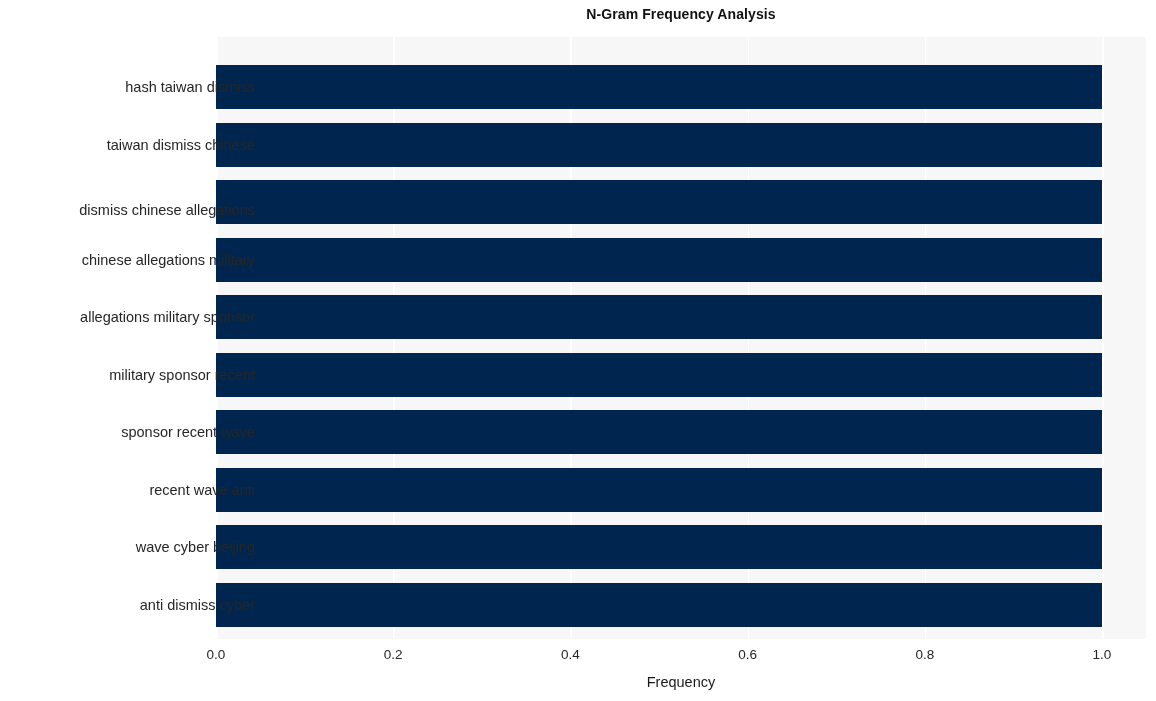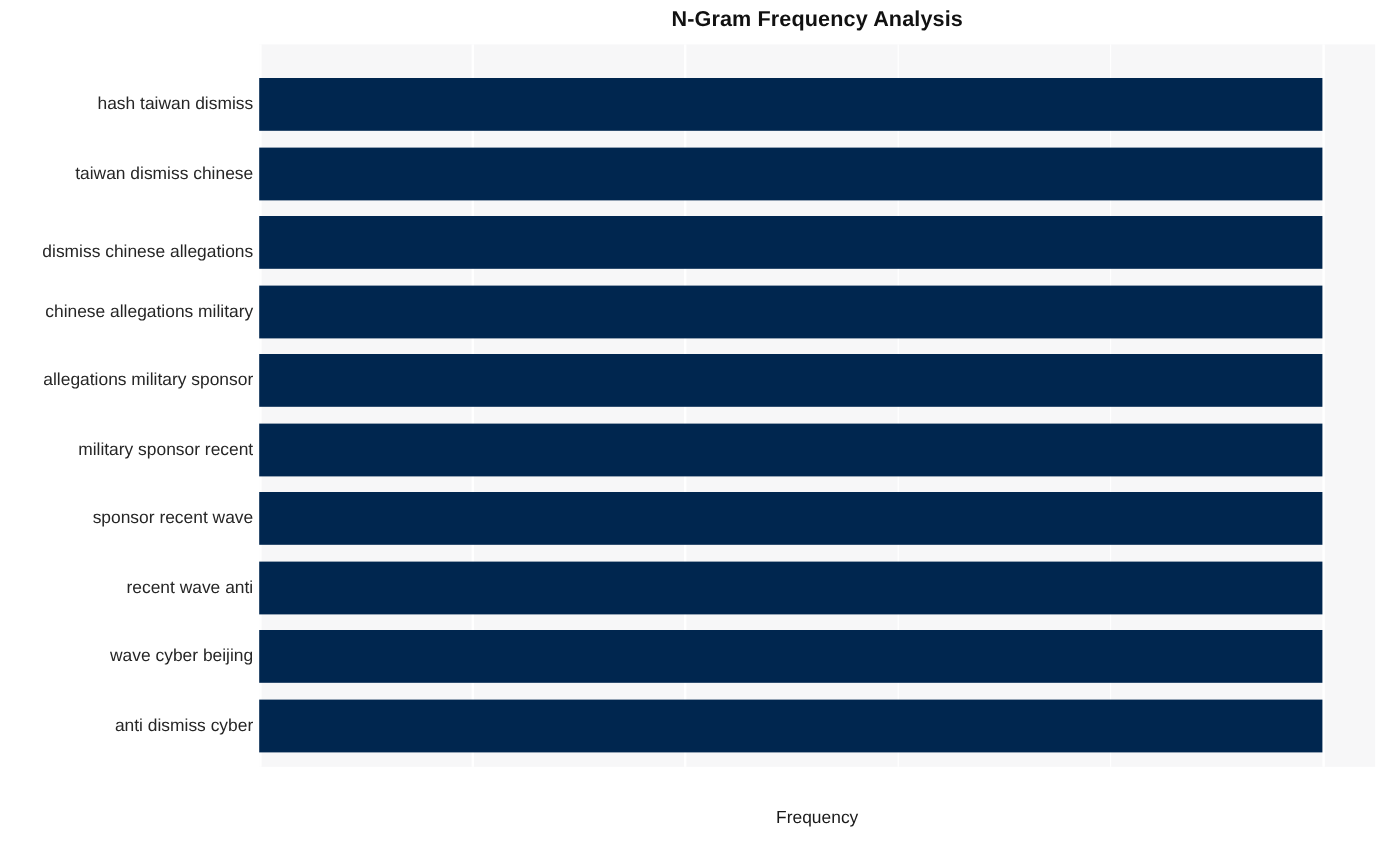--- a/index.html
+++ b/index.html
@@ -23,21 +23,21 @@
 
   
   #chart-title {
     position: absolute;
     left: 0;
     top: 6px;
     width: 1362px;
     
     margin-left: 0;
     text-align: center;
-    font-size: 18px;
+    font-size: 14px;
     font-weight: bold;
     color: #111111;
     letter-spacing: 0.1px;
   }
 
   
   #plot-area {
     position: absolute;
     left: 216px;
     top: 37px;
@@ -72,20 +72,21 @@
     background: #00264f;
   }
 
   
   #ylabels-layer {
     position: absolute;
     left: 0;
     top: 37px;
     width: 211px;
     height: 602px;
+    padding-left: 44px;
   }
   .ylabel {
     position: absolute;
     right: 0;
     width: 211px;
     text-align: right;
     font-size: 14.5px;
     color: #262626;
     white-space: nowrap;
     line-height: 1;
@@ -180,16 +181,24 @@
       <div class="ylabel" style="top: 166px;">dismiss chinese allegations</div>
       <div class="ylabel" style="top: 215.5px;">chinese allegations military</div>
       <div class="ylabel" style="top: 273px; margin-left: 20px;">allegations military sponsor</div>
       <div class="ylabel" style="top: 330.5px;">military sponsor recent</div>
       <div class="ylabel" style="top: 388px; text-align: right;">sponsor recent wave</div>
       <div class="ylabel" style="top: 445.5px;">recent wave anti</div>
       <div class="ylabel" style="top: 503px;">wave cyber beijing</div>
       <div class="ylabel" style="top: 560.5px;">anti dismiss cyber</div>
     </div>
 
+  <div id="xlabels-layer">
+      <div class="xlabel" style="left: 216px;">0.0</div>
+      <div class="xlabel" style="left: 393.2px;">0.2</div>
+      <div class="xlabel" style="left: 570.4px;">0.4</div>
+      <div class="xlabel" style="left: 747.6px;">0.6</div>
+      <div class="xlabel" style="left: 924.8px;">0.8</div>
+      <div class="xlabel" style="left: 1102px;">1.0</div>
+    </div>
 
   <div id="xaxis-title">Frequency</div>
 
 </div>
 
 </body></html>

